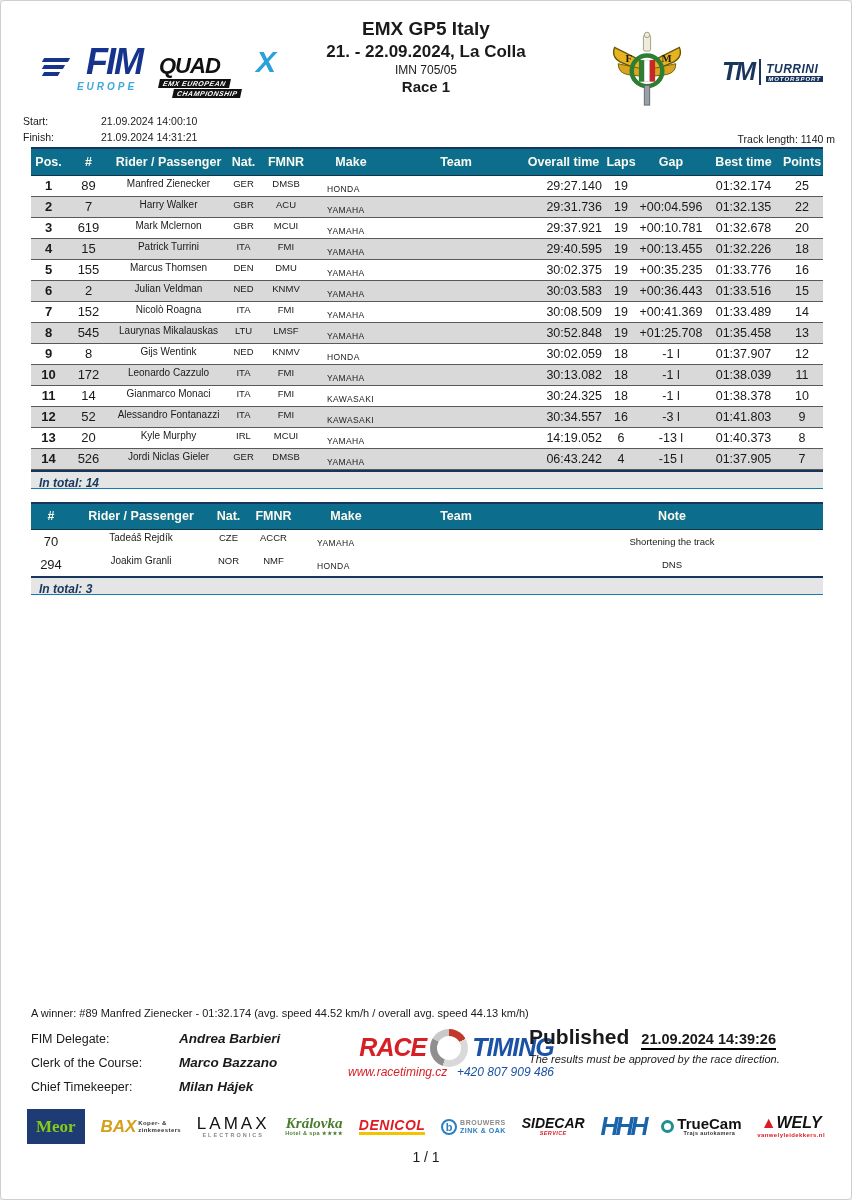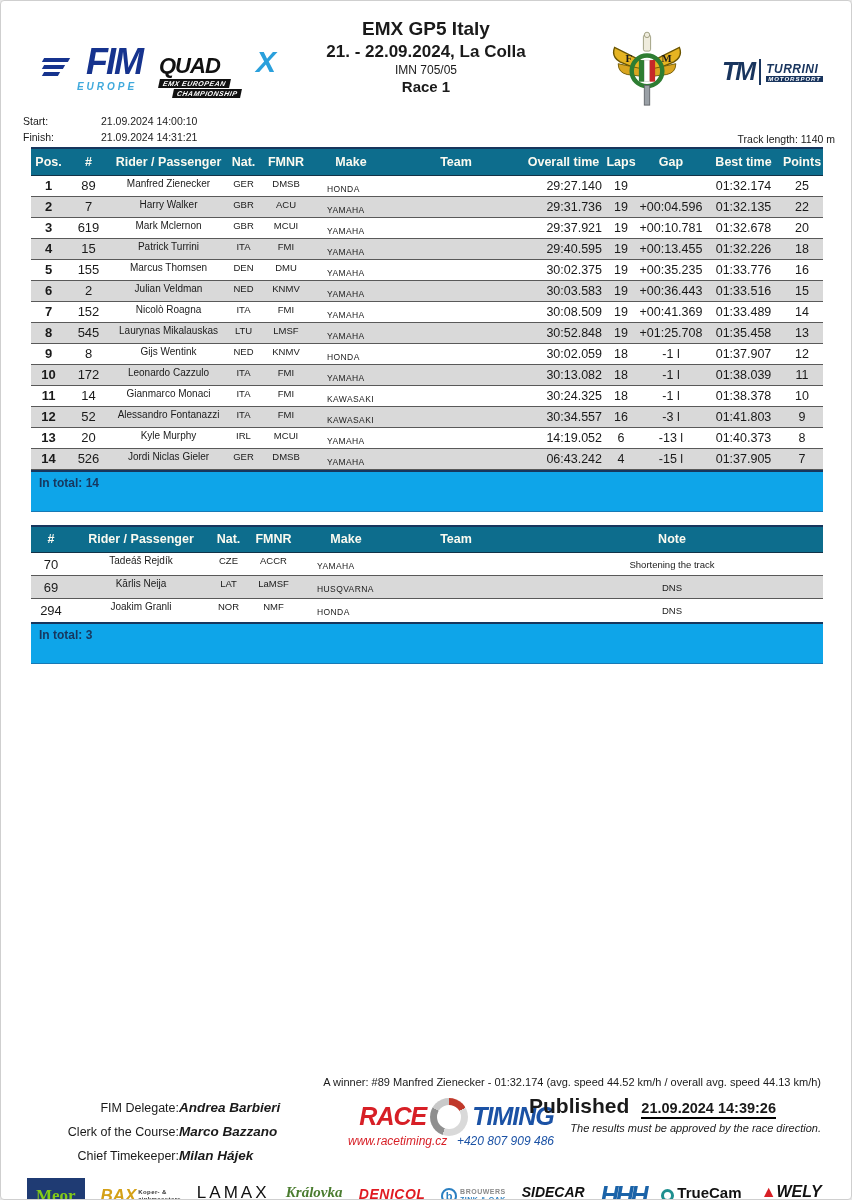--- a/index.html
+++ b/index.html
@@ -56,28 +56,28 @@
   .cell-num { font-size:13px; text-align:center; }
   .cell-rider { font-size:10px; text-align:center; vertical-align:top; padding-top:2px; }
   .cell-nat, .cell-fmnr { font-size:9.5px; text-align:center; vertical-align:top; padding-top:2px; }
   .cell-make { font-size:8.5px; text-align:left; padding-left:16px; vertical-align:top; padding-top:8px; letter-spacing:.4px; }
   .cell-team { font-size:10px; }
   .cell-overall { font-size:12.5px; text-align:right; padding-right:4px; }
   .cell-laps, .cell-gap, .cell-best, .cell-points { font-size:12.5px; text-align:center; }
   .cell-note { font-size:9.5px; text-align:center; }
   #dns-body tr { height:23px; }
 
-  .total-bar { width:792px; height:42px; background:#0ea5e9; border-top:2px solid #17365d; border-bottom:1px solid #1779b5;
-               color:#17365d; font-weight:bold; font-size:12px; line-height:22px; padding-left:8px; }
+  .total-bar { width:792px; height:19px; background:#e5e5e5; border-top:2px solid #17365d; border-bottom:1px solid #1779b5;
+               color:#17365d; font-weight:bold; font-style:italic; font-size:12px; line-height:22px; padding-left:8px; }
   .tbl-gap { height:13px; }
 
   .spacer { height:408px; }
 
   
-  .footer { position:relative; margin:0 30px; height:92px;text-align:right; }
+  .footer { position:relative; margin:0 30px; height:92px; }
   .winner-line { font-size:11px; padding-top:4px; }
   .officials { margin-top:8px; }
   .off-row { display:flex; align-items:center; height:24px; }
   .off-label { width:148px; font-size:12.5px; }
   .off-name { font-size:13.5px; font-weight:bold; font-style:italic; }
 
   .rt-logo { position:absolute; left:305px; top:26px; width:230px; }
   .rt-row { display:flex; align-items:center; justify-content:center; gap:4px; }
   .rt-race { font-size:25px; font-weight:bold; font-style:italic; color:#d71f26; letter-spacing:-1px;margin-left:11px; }
   .rt-circle { width:38px; height:38px; border-radius:50%;
@@ -463,29 +463,20 @@
       <tbody id="dns-body">
           <tr>
             <td class="cell-num">70</td>
             <td class="cell-rider">Tadeáš Rejdík</td>
             <td class="cell-nat">CZE</td>
             <td class="cell-fmnr">ACCR</td>
             <td class="cell-make">YAMAHA</td>
             <td class="cell-team"></td>
             <td class="cell-note">Shortening the track</td>
           </tr>
-          <tr class="alt">
-            <td class="cell-num">69</td>
-            <td class="cell-rider">Kārlis Neija</td>
-            <td class="cell-nat">LAT</td>
-            <td class="cell-fmnr">LaMSF</td>
-            <td class="cell-make">HUSQVARNA</td>
-            <td class="cell-team"></td>
-            <td class="cell-note">DNS</td>
-          </tr>
           <tr>
             <td class="cell-num">294</td>
             <td class="cell-rider">Joakim Granli</td>
             <td class="cell-nat">NOR</td>
             <td class="cell-fmnr">NMF</td>
             <td class="cell-make">HONDA</td>
             <td class="cell-team"></td>
             <td class="cell-note">DNS</td>
           </tr>
         </tbody>

